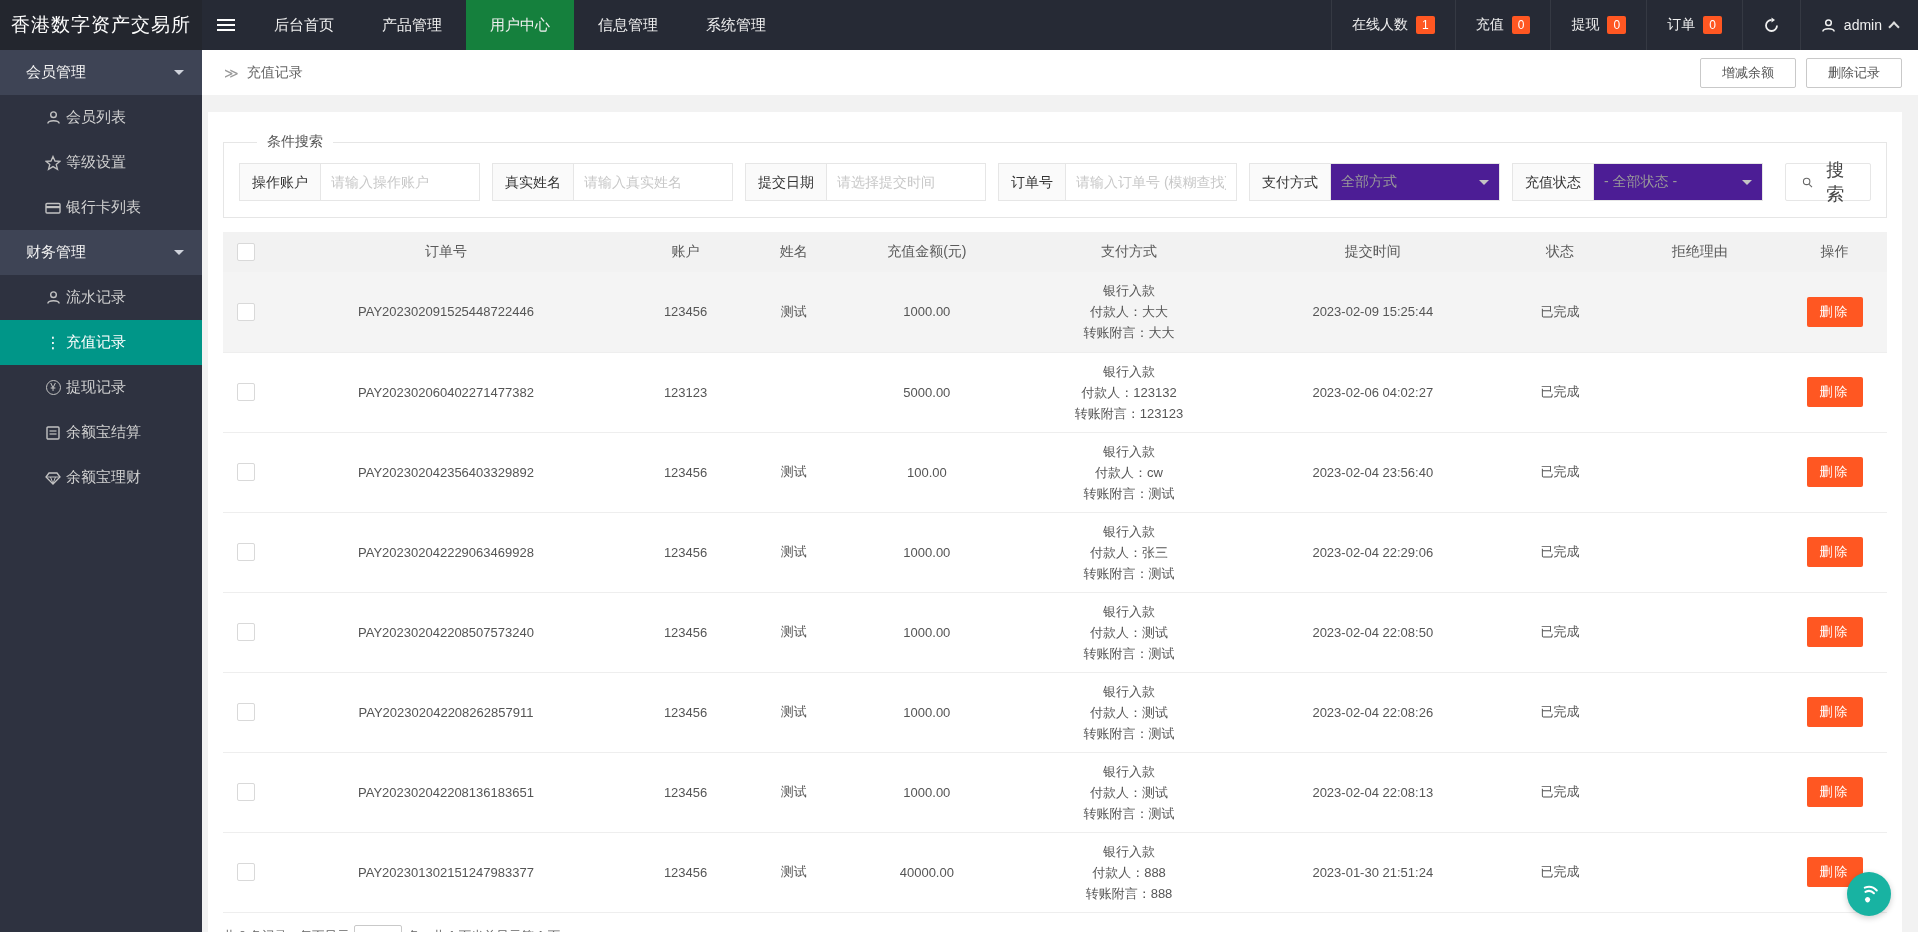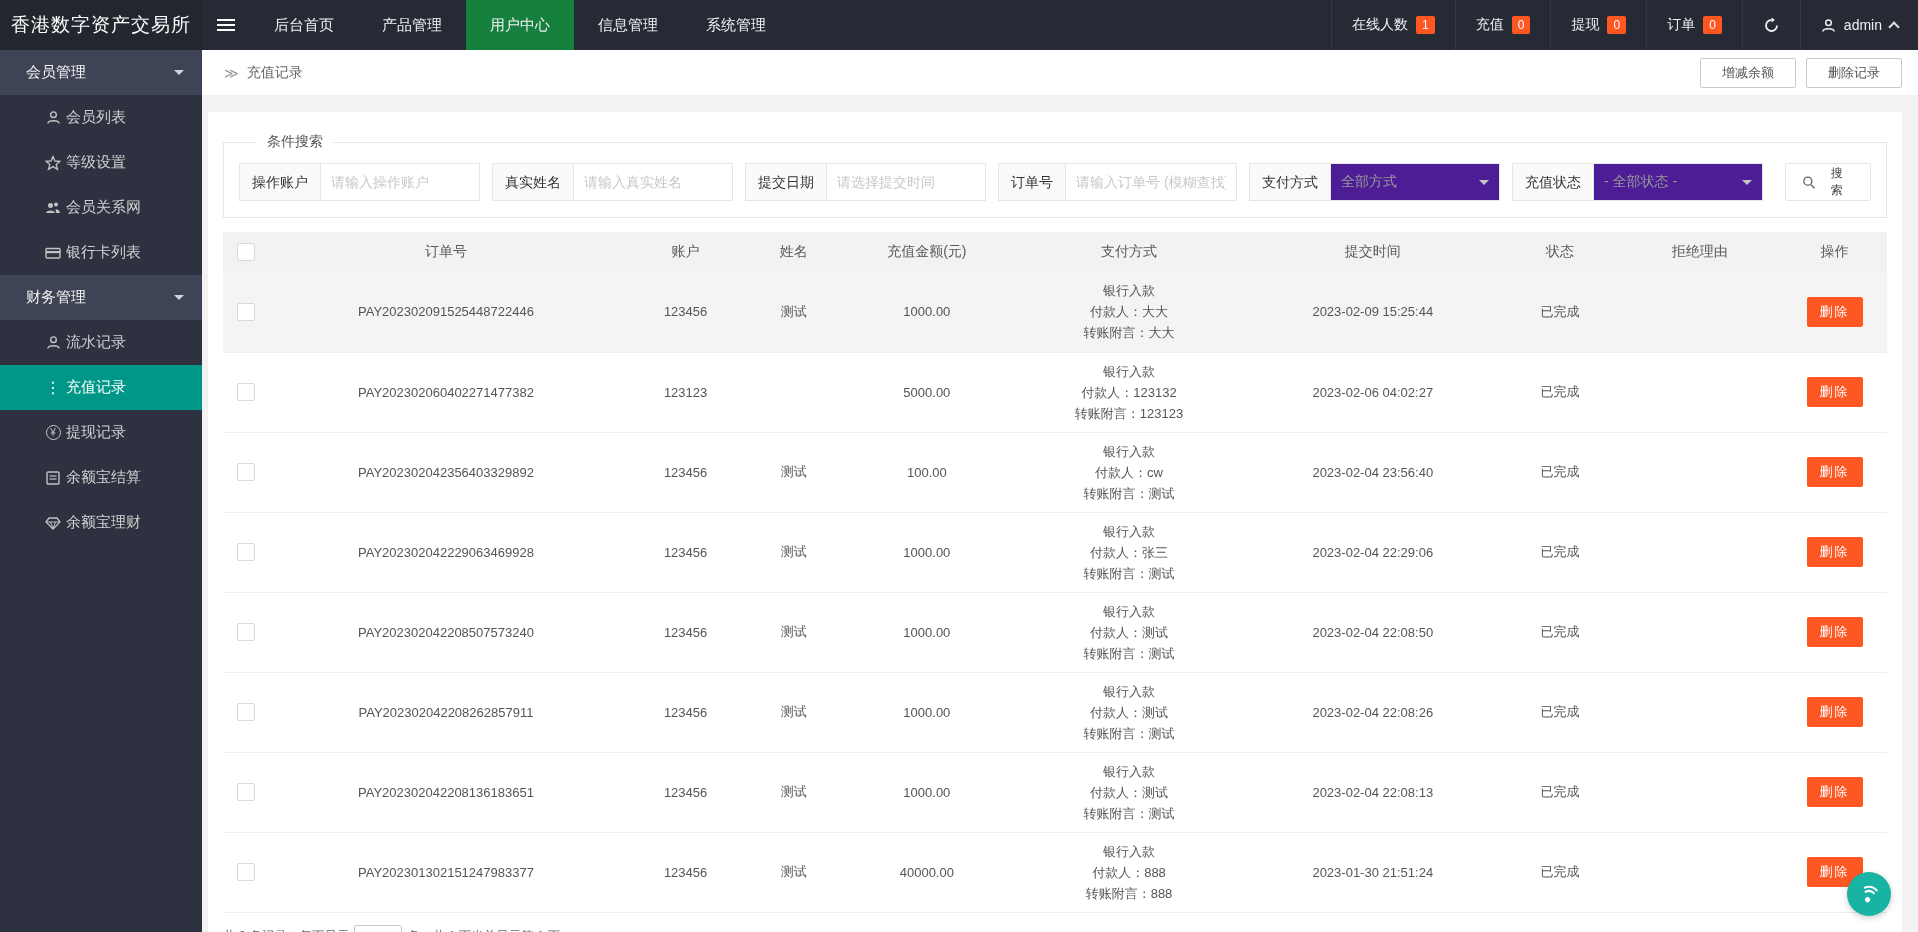--- a/index.html
+++ b/index.html
@@ -94,21 +94,21 @@
     background: #fafafa; padding: 0 12px; line-height: 36px; font-size: 14px;
     color: #333; border-right: 1px solid #e6e6e6; white-space: nowrap;
   }
   .finput { border: none; outline: none; padding: 0 10px; width: 158px; font-size: 14px; color: #666; }
   .finput::placeholder { color: #c8c8c8; }
   .finput.wide { width: 170px; }
   .fselect { display: flex; align-items: center; width: 168px; padding: 0 10px; color: #999; font-size: 14px; cursor: pointer; }
   .fselect .caret-down-sm { margin-left: auto; border-top-color: #c4c4c4; }
   .btn-search {
     height: 38px; padding: 0 16px; border: 1px solid #e6e6e6; background: #fff;
-    border-radius: 2px; display: flex; align-items: center; gap: 7px; font-size: 12px;
+    border-radius: 2px; display: flex; align-items: center; gap: 7px; font-size: 18px;
     color: #444; margin-left: 10px; cursor: pointer; letter-spacing: 4px;
   }
 
   
   .table-wrap { margin-top: 14px; }
   table.grid { width: 100%; border-collapse: collapse; table-layout: fixed; }
   table.grid thead tr { background: #f2f2f2; height: 40px; }
   table.grid th { font-weight: normal; font-size: 14px; color: #5a5a5a; }
   table.grid tbody tr { height: 80px; border-bottom: 1px solid #eee; }
   table.grid tbody tr:first-child { background: #f4f4f4; }
@@ -204,31 +204,20 @@
     </span>
     <span>会员列表</span>
   </div>
   <div class="side-item">
     <span class="icn">
       <svg class="glyph" width="16" height="16" viewBox="0 0 16 16">
           <polygon points="8,1.5 10,6 15,6.3 11.2,9.5 12.5,14.3 8,11.6 3.5,14.3 4.8,9.5 1,6.3 6,6" fill="none" stroke="currentColor" stroke-width="1.3"></polygon>
         </svg>
     </span>
     <span>等级设置</span>
-  </div>
-  <div class="side-item">
-    <span class="icn">
-      <svg class="glyph" width="16" height="16" viewBox="0 0 16 16">
-          <circle cx="5.5" cy="5.5" r="2.5" fill="currentColor"></circle>
-          <circle cx="11" cy="4.5" r="2" fill="currentColor"></circle>
-          <path d="M1 13 C1 9.5 10 9.5 10 13 Z" fill="currentColor"></path>
-          <path d="M10.5 9.2 C13 9.2 15 10.5 15 13 L11 13" fill="currentColor"></path>
-        </svg>
-    </span>
-    <span>会员关系网</span>
   </div>
   <div class="side-item">
     <span class="icn">
       <svg class="glyph" width="16" height="16" viewBox="0 0 16 16">
           <rect x="1" y="3.5" width="14" height="9.5" rx="1" fill="none" stroke="currentColor" stroke-width="1.4"></rect>
           <rect x="1" y="6" width="14" height="2.2" fill="currentColor"></rect>
         </svg>
     </span>
     <span>银行卡列表</span>
   </div>

